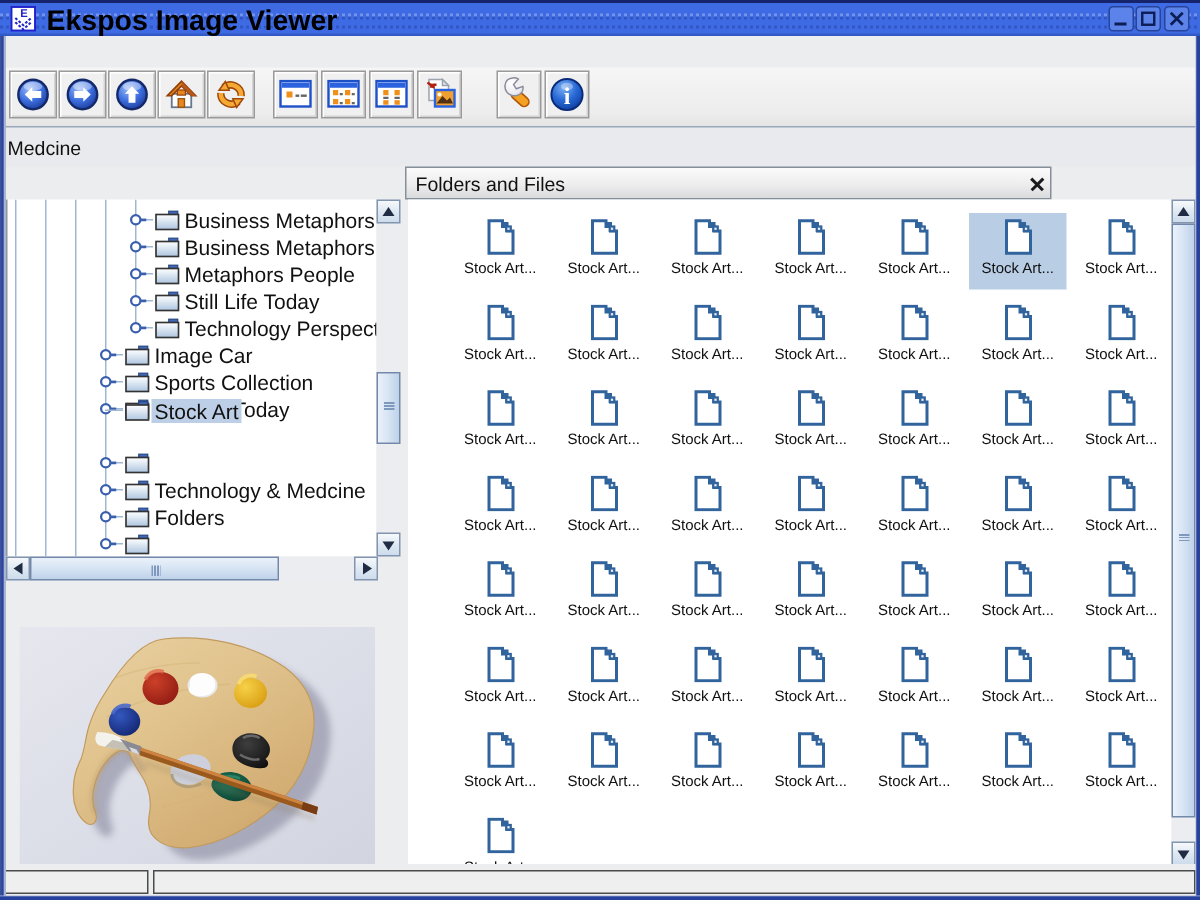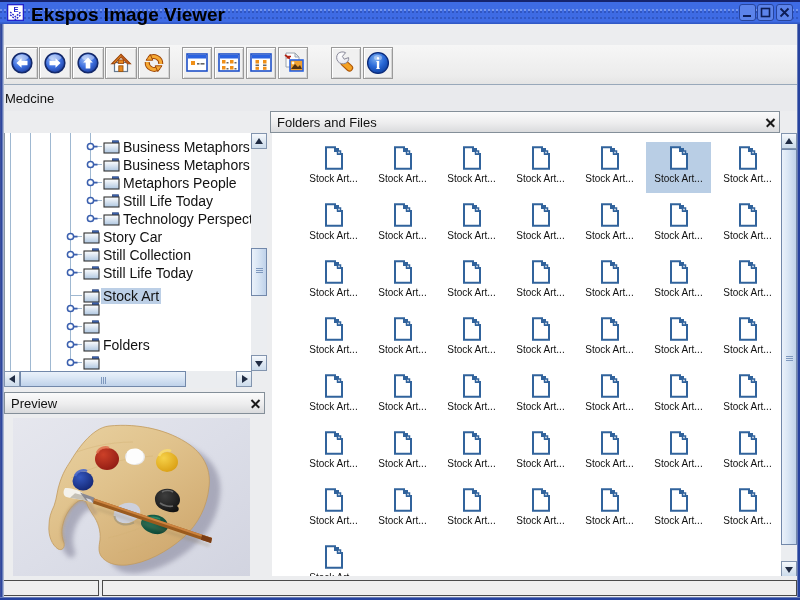--- a/index.html
+++ b/index.html
@@ -375,59 +375,59 @@
           <svg style="position:absolute;left:78px;top:2px" width="17" height="14" viewBox="0 0 17 14">
             <defs>
               <linearGradient id="fg" x1="0" y1="0" x2="0" y2="1">
                 <stop offset="0" stop-color="#ffffff"></stop>
                 <stop offset="1" stop-color="#aec6e0"></stop>
               </linearGradient>
             </defs>
             <rect x="9.5" y="0.8" width="6" height="3" fill="#4068b8" stroke="#28457e" stroke-width="0.8"></rect>
             <rect x="1" y="3" width="15" height="10" fill="url(#fg)" stroke="#333333" stroke-width="1.1"></rect>
           </svg>
-          <span class="lbl" style="left:98px;">Story Car</span>
+          <span class="lbl" style="left:98px;">Image Car</span>
         </div>
         <div class="trow" style="top:113px">
           <div class="tline" style="left:65px; top:8px; width:12px; height:1px;"></div>
           <svg style="position:absolute;left:61px;top:4px" width="13" height="9">
             <circle cx="4.5" cy="4.5" r="3.1" fill="#ffffff" stroke="#3a5fae" stroke-width="1.5"></circle>
             <rect x="7.5" y="3.7" width="4" height="1.8" fill="#3a5fae"></rect>
           </svg>
           <svg style="position:absolute;left:78px;top:2px" width="17" height="14" viewBox="0 0 17 14">
             <defs>
               <linearGradient id="fg" x1="0" y1="0" x2="0" y2="1">
                 <stop offset="0" stop-color="#ffffff"></stop>
                 <stop offset="1" stop-color="#aec6e0"></stop>
               </linearGradient>
             </defs>
             <rect x="9.5" y="0.8" width="6" height="3" fill="#4068b8" stroke="#28457e" stroke-width="0.8"></rect>
             <rect x="1" y="3" width="15" height="10" fill="url(#fg)" stroke="#333333" stroke-width="1.1"></rect>
           </svg>
-          <span class="lbl" style="left:98px;">Still Collection</span>
+          <span class="lbl" style="left:98px;">Sports Collection</span>
         </div>
         <div class="trow" style="top:131px">
           <div class="tline" style="left:65px; top:8px; width:12px; height:1px;"></div>
           <svg style="position:absolute;left:61px;top:4px" width="13" height="9">
             <circle cx="4.5" cy="4.5" r="3.1" fill="#ffffff" stroke="#3a5fae" stroke-width="1.5"></circle>
             <rect x="7.5" y="3.7" width="4" height="1.8" fill="#3a5fae"></rect>
           </svg>
           <svg style="position:absolute;left:78px;top:2px" width="17" height="14" viewBox="0 0 17 14">
             <defs>
               <linearGradient id="fg" x1="0" y1="0" x2="0" y2="1">
                 <stop offset="0" stop-color="#ffffff"></stop>
                 <stop offset="1" stop-color="#aec6e0"></stop>
               </linearGradient>
             </defs>
             <rect x="9.5" y="0.8" width="6" height="3" fill="#4068b8" stroke="#28457e" stroke-width="0.8"></rect>
             <rect x="1" y="3" width="15" height="10" fill="url(#fg)" stroke="#333333" stroke-width="1.1"></rect>
           </svg>
           <span class="lbl" style="left:98px;">Still Life Today</span>
         </div>
-        <div class="trow" style="top:154px">
+        <div class="trow" style="top:132px">
           <div class="tline" style="left:65px; top:8px; width:12px; height:1px;"></div>
           <svg style="position:absolute;left:78px;top:2px" width="17" height="14" viewBox="0 0 17 14">
             <defs>
               <linearGradient id="fg" x1="0" y1="0" x2="0" y2="1">
                 <stop offset="0" stop-color="#ffffff"></stop>
                 <stop offset="1" stop-color="#aec6e0"></stop>
               </linearGradient>
             </defs>
             <rect x="9.5" y="0.8" width="6" height="3" fill="#4068b8" stroke="#28457e" stroke-width="0.8"></rect>
             <rect x="1" y="3" width="15" height="10" fill="url(#fg)" stroke="#333333" stroke-width="1.1"></rect>
@@ -460,20 +460,21 @@
           <svg style="position:absolute;left:78px;top:2px" width="17" height="14" viewBox="0 0 17 14">
             <defs>
               <linearGradient id="fg" x1="0" y1="0" x2="0" y2="1">
                 <stop offset="0" stop-color="#ffffff"></stop>
                 <stop offset="1" stop-color="#aec6e0"></stop>
               </linearGradient>
             </defs>
             <rect x="9.5" y="0.8" width="6" height="3" fill="#4068b8" stroke="#28457e" stroke-width="0.8"></rect>
             <rect x="1" y="3" width="15" height="10" fill="url(#fg)" stroke="#333333" stroke-width="1.1"></rect>
           </svg>
+          <span class="lbl" style="left:98px;">Technology &amp; Medcine</span>
         </div>
         <div class="trow" style="top:203px">
           <div class="tline" style="left:65px; top:8px; width:12px; height:1px;"></div>
           <svg style="position:absolute;left:61px;top:4px" width="13" height="9">
             <circle cx="4.5" cy="4.5" r="3.1" fill="#ffffff" stroke="#3a5fae" stroke-width="1.5"></circle>
             <rect x="7.5" y="3.7" width="4" height="1.8" fill="#3a5fae"></rect>
           </svg>
           <svg style="position:absolute;left:78px;top:2px" width="17" height="14" viewBox="0 0 17 14">
             <defs>
               <linearGradient id="fg" x1="0" y1="0" x2="0" y2="1">
@@ -513,21 +514,21 @@
       <div class="gripV" style="top:19px;"></div>
     </div>
 
   <div class="sb" style="left:4px; top:371px; width:248px; height:17px;"></div>
   <div class="sbbtn left" style="left:4px; top:371px;"></div>
   <div class="sbbtn right" style="left:236px; top:371px;"></div>
   <div class="thumbH" style="left:20px; top:371px; width:166px;">
       <div class="gripH" style="left:80px;"></div>
     </div>
 
-  <div class="phead" style="left:270px; top:111px; width:510px;">
+  <div class="phead" style="left:270px; top:111px; width:431px;">
     <span class="t">Folders and Files</span>
       <span class="x"></span>
   </div>
   <div id="gridwrap" class="abs">
       <div id="gridcells">
         <div class="cell" style="left:5px; top:9px"><svg width="20" height="24" viewBox="0 0 20 24">
             <path d="M2,1.2 L11,1.2 L11,5 L14,5 L14,8 L18,8 L18,22.8 L2,22.8 Z" fill="#ffffff" stroke="#31639c" stroke-width="2"></path>
             <rect x="11.5" y="2" width="3.5" height="3.5" fill="#31639c"></rect>
             <rect x="13.5" y="5" width="3" height="3" fill="#e8eef6" stroke="#31639c" stroke-width="1.5"></rect>
           </svg><div class="lb">Stock Art...</div></div>
@@ -779,24 +780,20 @@
       </div>
     </div>
 
   <div class="sb" style="left:781px; top:133px; width:16px; height:444px;"></div>
   <div class="sbbtn up" style="left:781px; top:133px;"></div>
   <div class="sbbtn down" style="left:781px; top:561px;"></div>
   <div class="thumbV" style="left:781px; top:149px; height:396px;">
       <div class="gripV" style="top:206px;"></div>
     </div>
 
-  <div class="phead" style="left:4px; top:392px; width:261px;">
-    <span class="t">Preview</span>
-      <span class="x"></span>
-  </div>
   <div id="prevwrap" class="abs">
       <svg width="237" height="158" viewBox="0 0 237 158" style="position:absolute; left:9px; top:4px;">
         <defs>
           <linearGradient id="bgP" x1="0" y1="0" x2="1" y2="1">
             <stop offset="0" stop-color="#e6e7ee"></stop>
             <stop offset="0.5" stop-color="#dcdee8"></stop>
             <stop offset="1" stop-color="#d2d4e0"></stop>
           </linearGradient>
           <linearGradient id="wood" x1="0" y1="0" x2="0.75" y2="1">
             <stop offset="0" stop-color="#e9d2a2"></stop>

